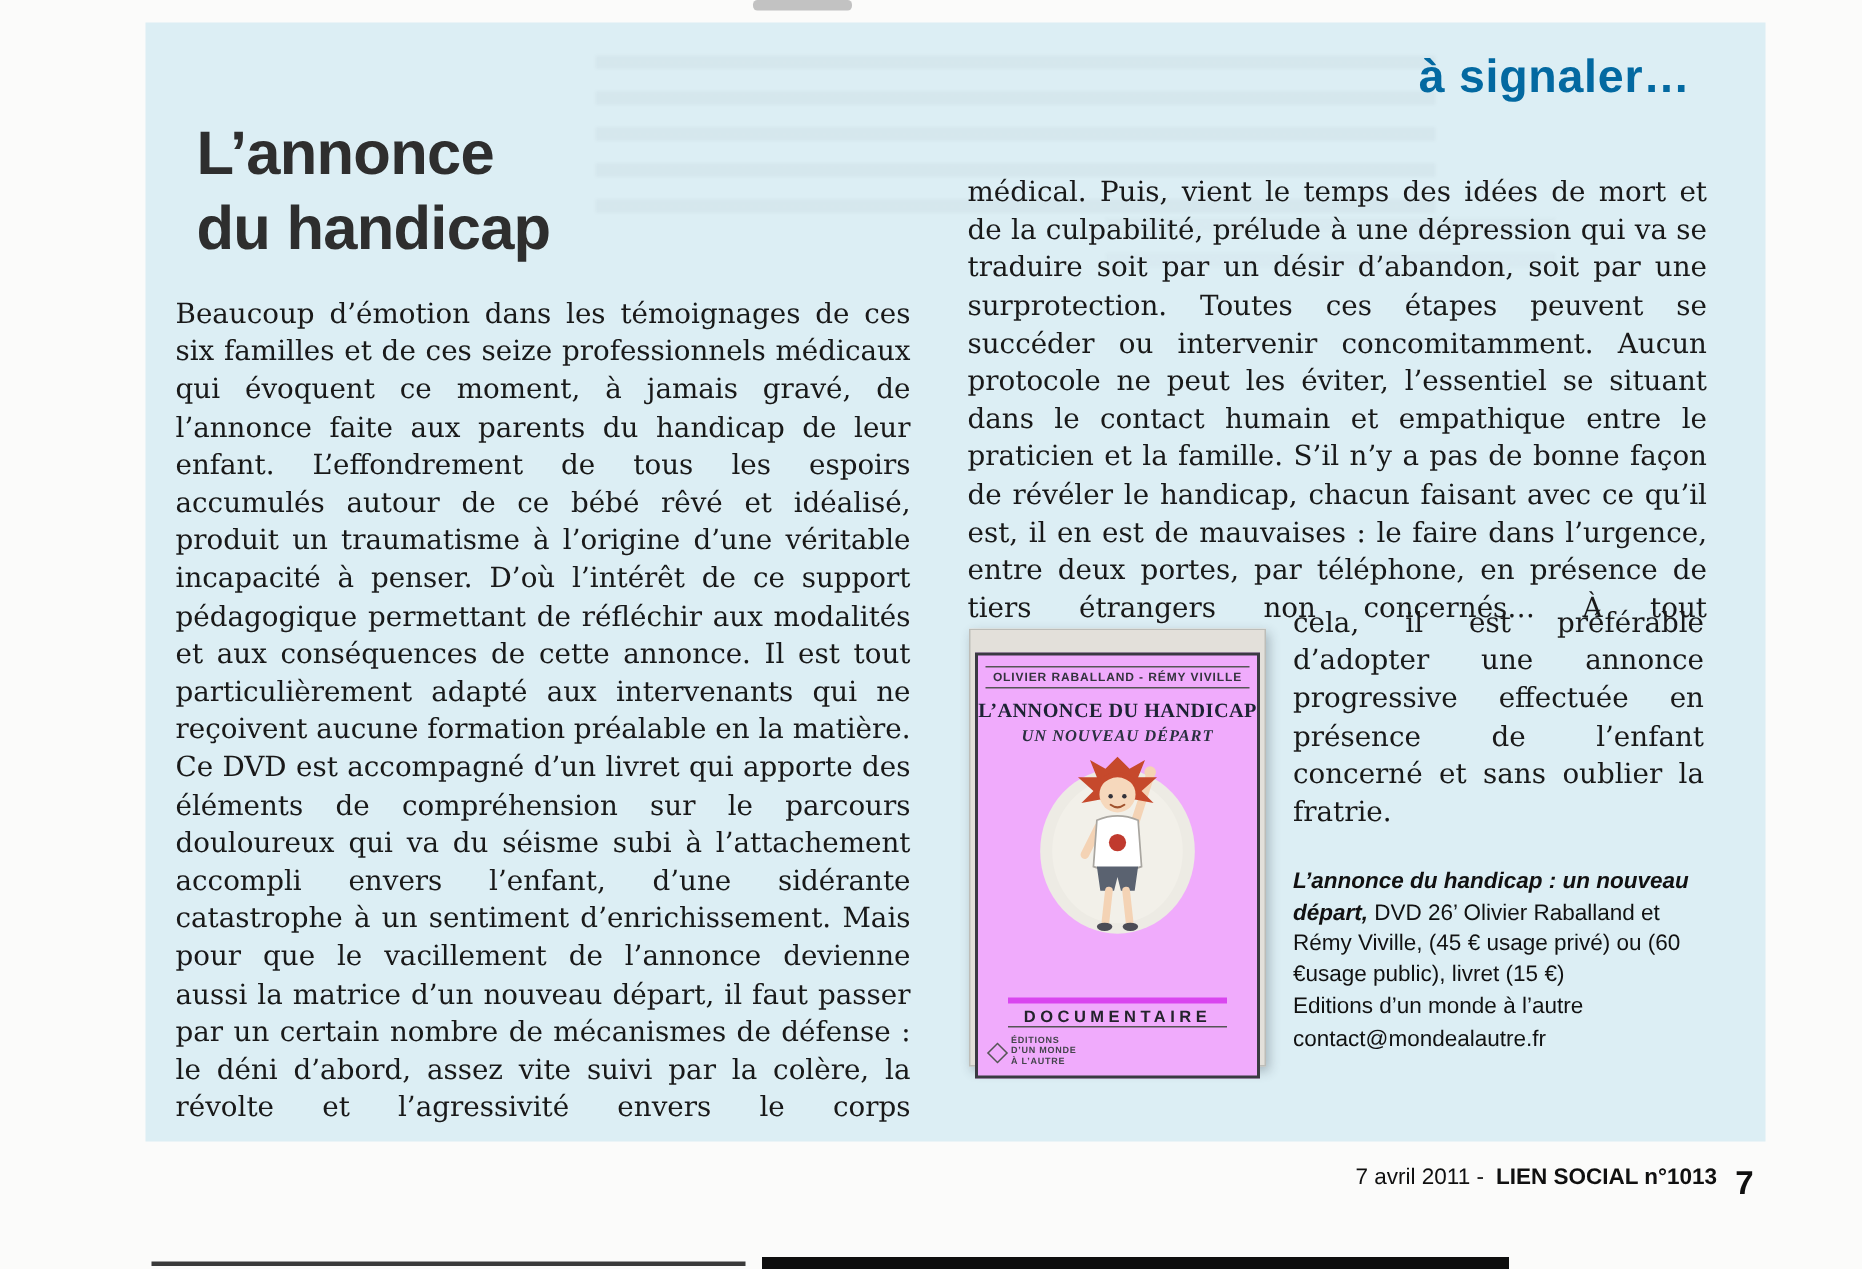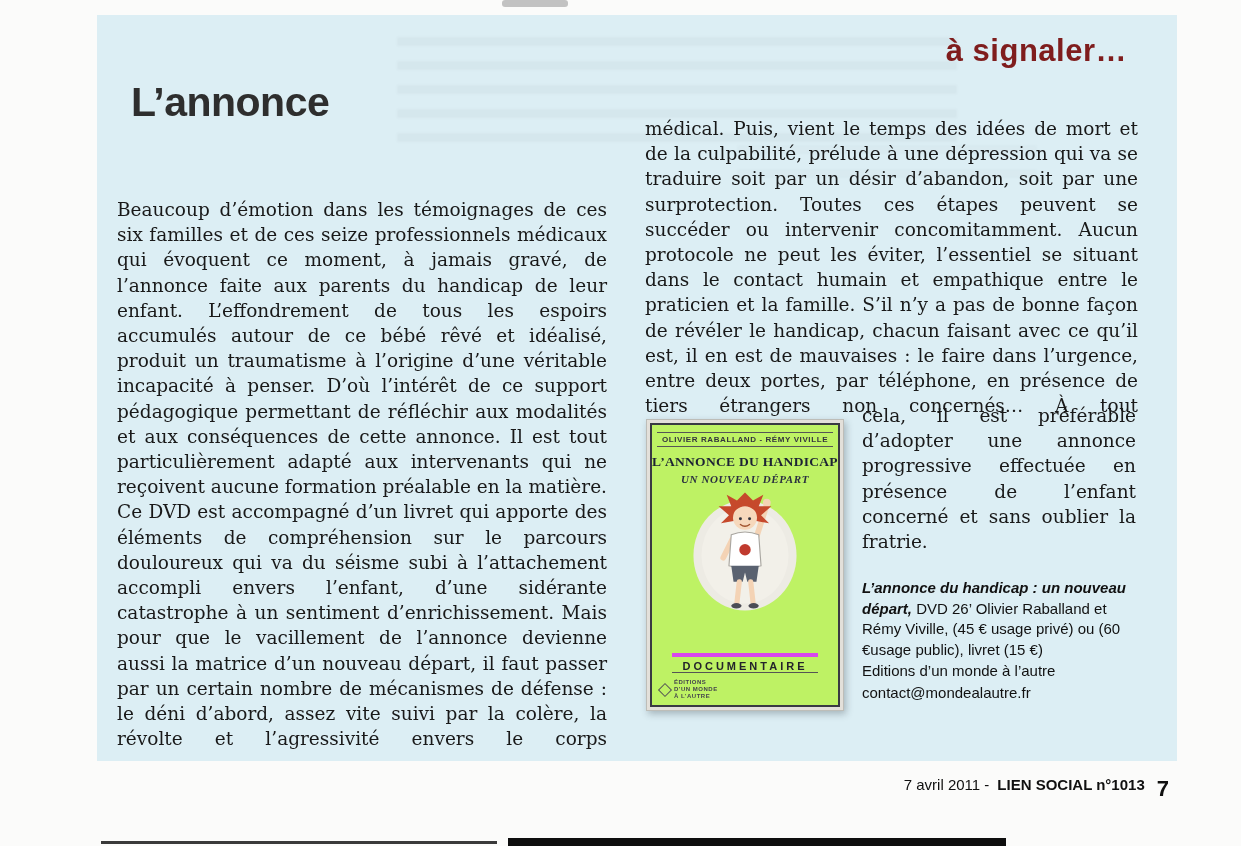--- a/index.html
+++ b/index.html
@@ -15,21 +15,21 @@
   
   .bleed{
     position:absolute;pointer-events:none;
     background:repeating-linear-gradient(180deg, rgba(100,110,125,0.10) 0 9px, transparent 9px 24px);
     filter:blur(1.2px);opacity:.55;
   }
   .bleed.b1{left:300px;top:22px;width:560px;height:110px;}
   .bleed.b2{left:640px;top:130px;width:300px;height:40px;opacity:.3;}
   .tagline{
     position:absolute;top:18px;right:50px;
-    font-size:31px;font-weight:bold;color:#7f1d1d;letter-spacing:.5px;
+    font-size:31px;font-weight:bold;color:#0369a1;letter-spacing:.5px;
   }
   .title{
     position:absolute;left:34px;top:62px;
     font-size:41px;line-height:50px;font-weight:bold;color:#2e2e2e;
     letter-spacing:-0.5px;
   }
   .bodytext{
     font-family:"DejaVu Serif","Liberation Serif",serif;
     font-size:18.5px;line-height:25.2px;color:#191919;
     text-align:justify;
@@ -39,22 +39,22 @@
   .col-right-1{position:absolute;left:548px;top:101px;width:493px;}
   .col-right-2{position:absolute;left:765px;top:388px;width:274px;}
 
   
   .dvd-cover{
     position:absolute;left:549px;top:404px;width:198px;height:292px;
     background:#e3e0da;padding:4px;box-sizing:border-box;
     box-shadow:2px 3px 7px rgba(40,50,60,.3), inset 0 0 0 1px #bdbdb8;
   }
   .cover-inner{
-    border:2px solid #3a3a42;background:#bef264;height:100%;box-sizing:border-box;
-    display:flex;flex-direction:column;align-items:center;padding:7px 6px 5px;
+    border:2px solid #3a3a42;background:#f0abfc;height:100%;box-sizing:border-box;
+    display:flex;flex-direction:column;align-items:center;padding:7px 6px 5px;margin-top:12px;
   }
   .cover-authors{
     font-size:8px;font-weight:bold;letter-spacing:.6px;text-transform:uppercase;
     color:#33333d;border-top:1px solid #555;border-bottom:1px solid #555;
     padding:2px 5px;white-space:nowrap;
   }
   .cover-title{
     font-family:Liberation Serif, serif;font-weight:bold;font-size:13.5px;
     text-transform:uppercase;color:#1d2334;margin-top:7px;letter-spacing:.3px;white-space:nowrap;
   }
@@ -103,20 +103,21 @@
 
 <div class="page-panel">
 
   <div class="bleed b1"></div>
   <div class="bleed b2"></div>
 
   <div class="tagline">à signaler…</div>
 
   <div class="title">
     <div>L’annonce</div>
+    <div>du handicap</div>
   </div>
 
   <div class="bodytext cont col-left">Beaucoup d’émotion dans les témoignages de ces six familles et de ces seize professionnels médicaux qui évoquent ce moment, à jamais gravé, de l’annonce faite aux parents du handicap de leur enfant. L’effondrement de tous les espoirs accumulés autour de ce bébé rêvé et idéalisé, produit un traumatisme à l’origine d’une véritable incapacité à penser. D’où l’intérêt de ce support pédagogique permettant de réfléchir aux modalités et aux conséquences de cette annonce. Il est tout particulièrement adapté aux intervenants qui ne reçoivent aucune formation préalable en la matière. Ce DVD est accompagné d’un livret qui apporte des éléments de compréhension sur le parcours douloureux qui va du séisme subi à l’attachement accompli envers l’enfant, d’une sidérante catastrophe à un sentiment d’enrichissement. Mais pour que le vacillement de l’annonce devienne aussi la matrice d’un nouveau départ, il faut passer par un certain nombre de mécanismes de défense : le déni d’abord, assez vite suivi par la colère, la révolte et l’agressivité envers le corps</div>
 
   <div class="bodytext cont col-right-1">médical. Puis, vient le temps des idées de mort et de la culpabilité, prélude à une dépression qui va se traduire soit par un désir d’abandon, soit par une surprotection. Toutes ces étapes peuvent se succéder ou intervenir concomitamment. Aucun protocole ne peut les éviter, l’essentiel se situant dans le contact humain et empathique entre le praticien et la famille. S’il n’y a pas de bonne façon de révéler le handicap, chacun faisant avec ce qu’il est, il en est de mauvaises : le faire dans l’urgence, entre deux portes, par téléphone, en présence de tiers étrangers non concernés… À tout</div>
 
   <div class="dvd-cover">
     <div class="cover-inner">
       <div class="cover-authors">Olivier Raballand - Rémy Viville</div>
       <div class="cover-title">L’annonce du handicap</div>

